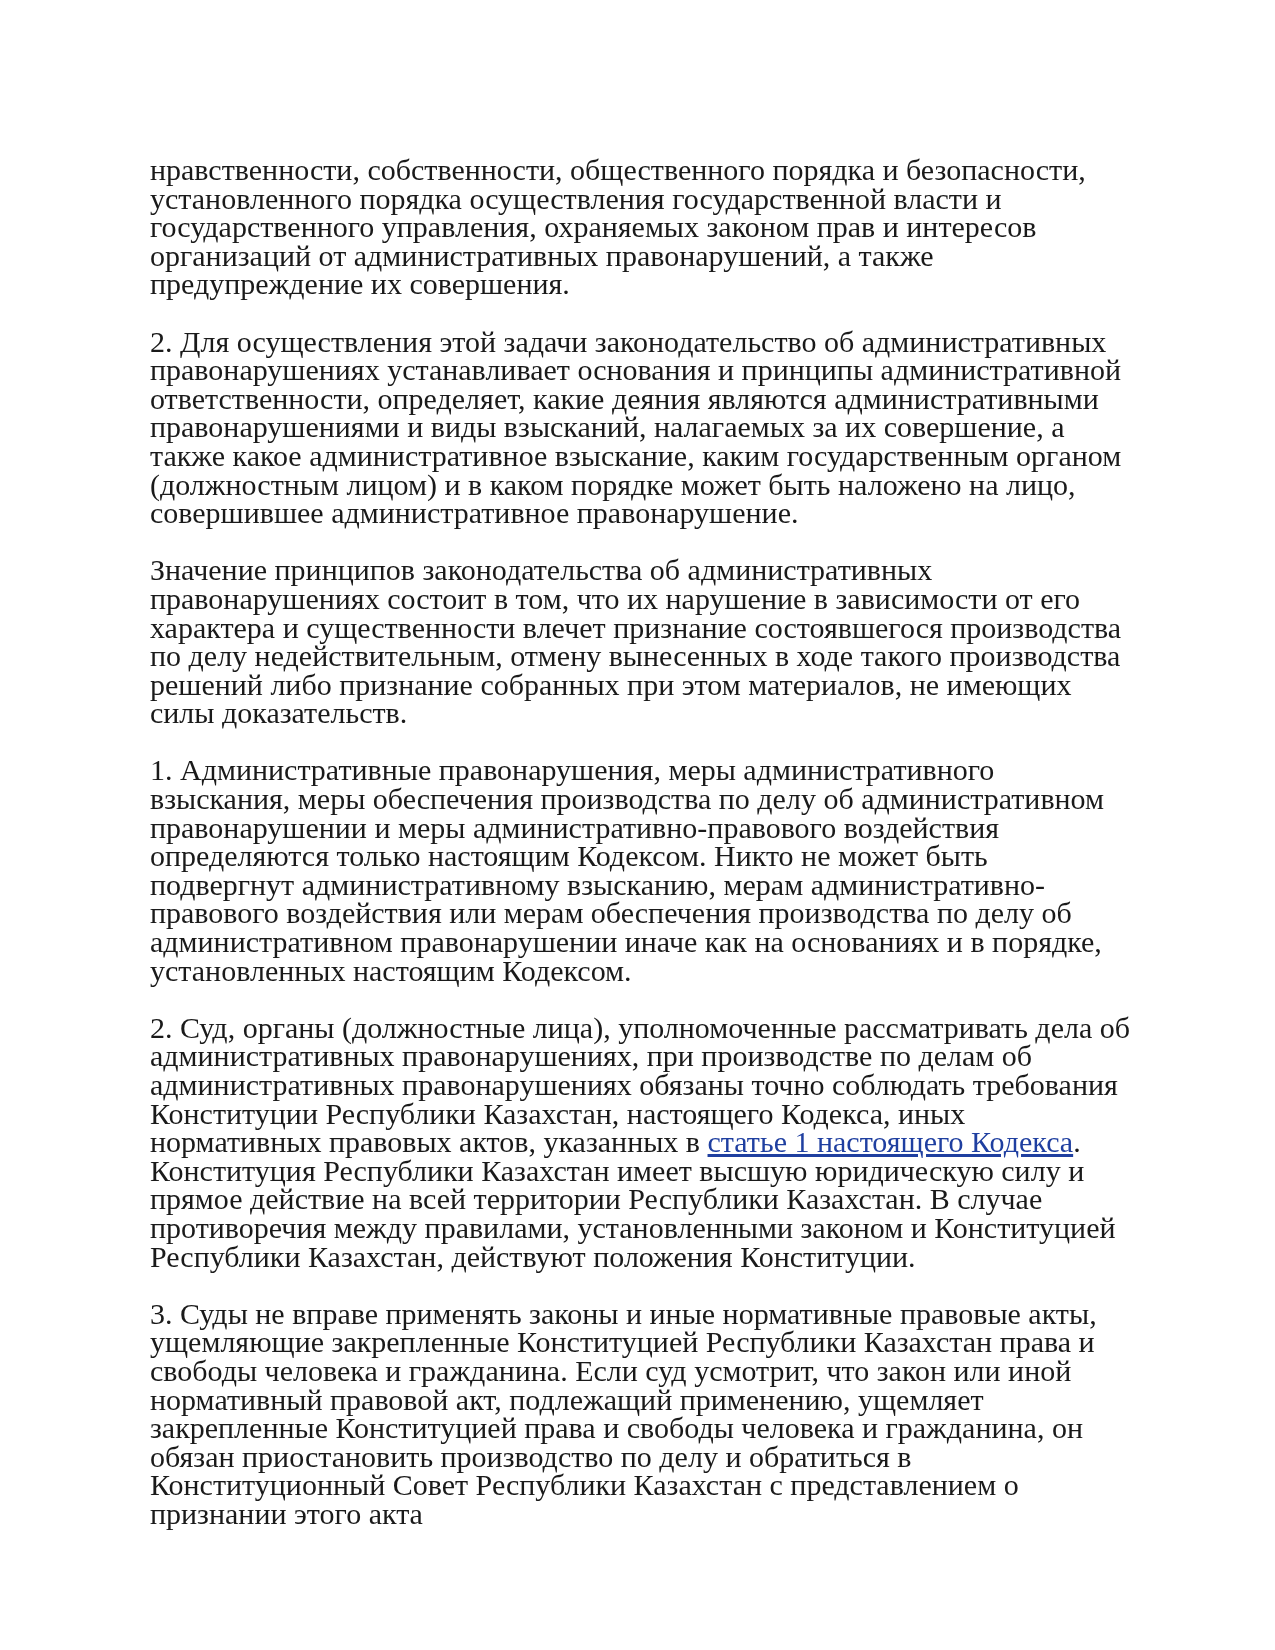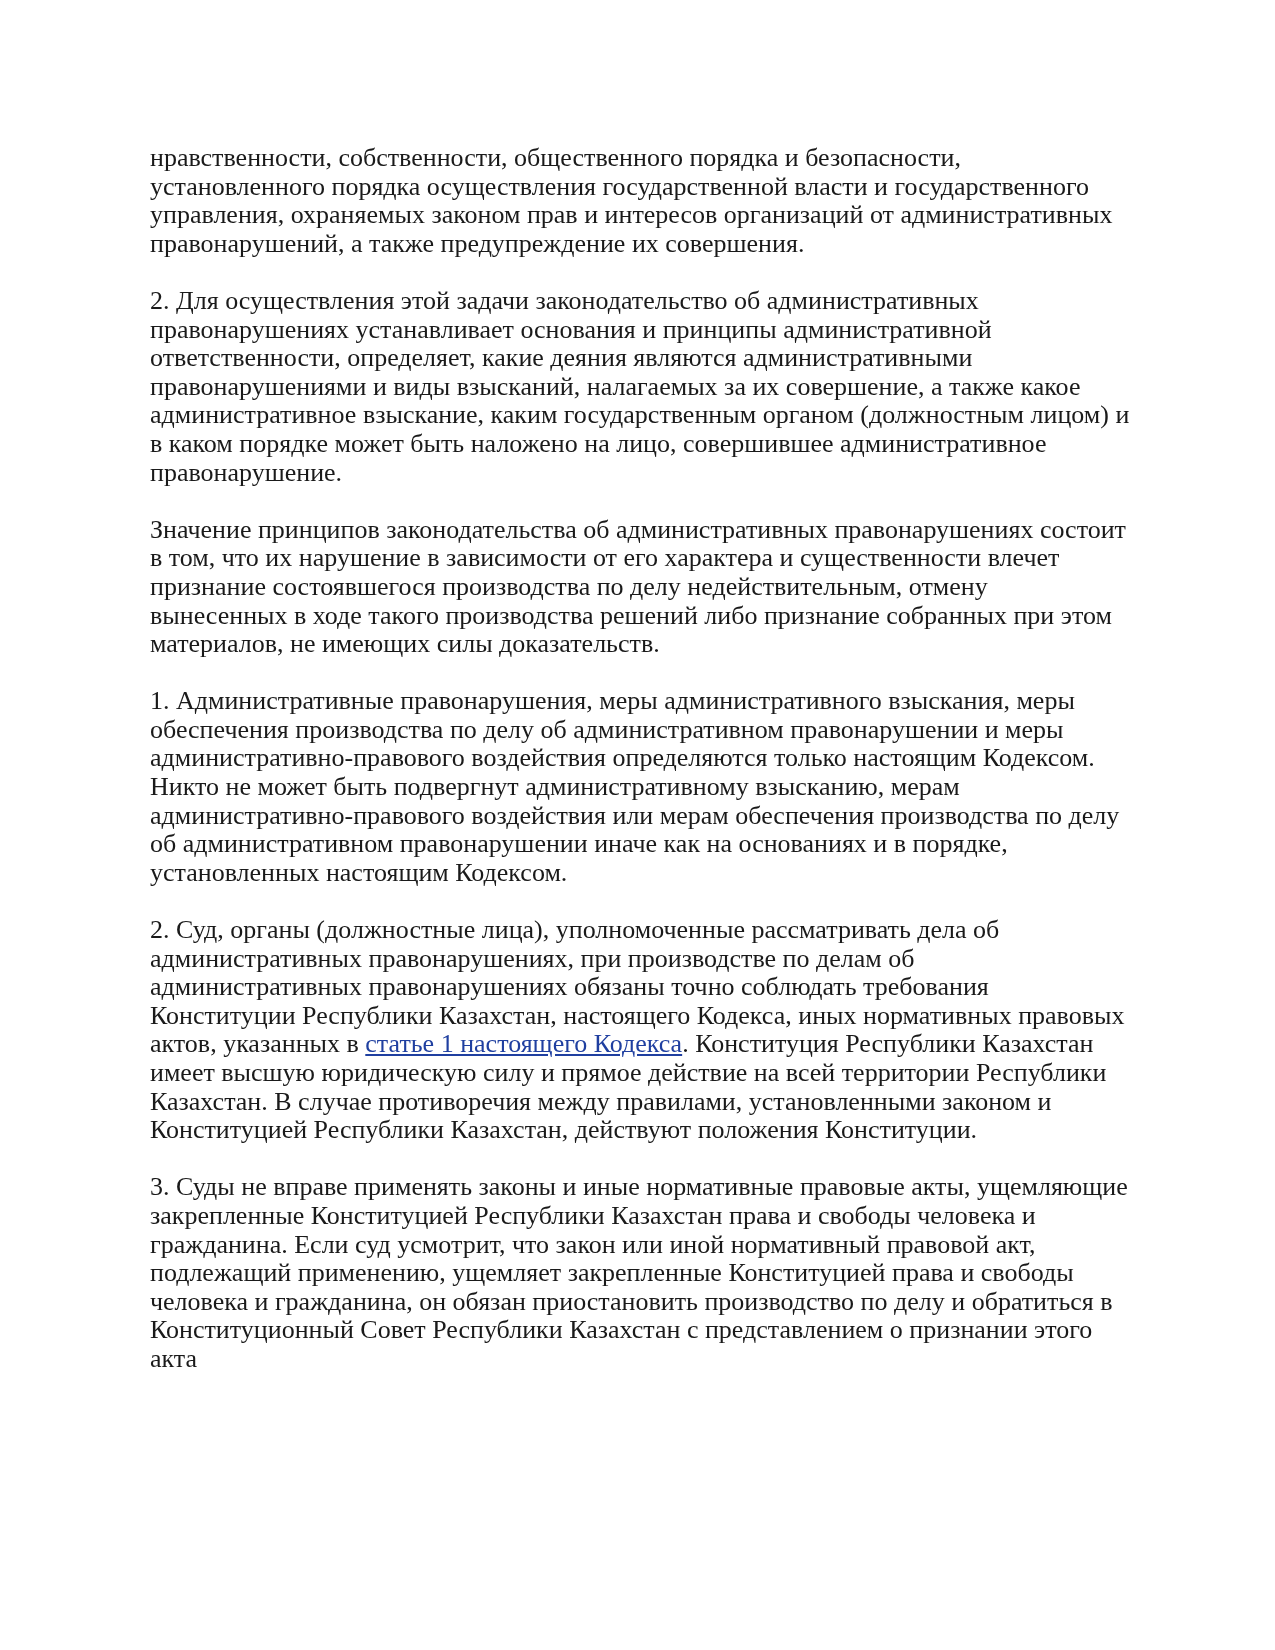--- a/index.html
+++ b/index.html
@@ -1,19 +1,19 @@
 <!DOCTYPE html>
 <html><head>
 <meta charset="utf-8">
 <style>
   html, body { margin: 0; padding: 0; background: #ffffff; }
   body { width: 1275px; height: 1650px; position: relative; overflow: hidden; }
   .page {
-    position: absolute; left: 150px; top: 144px; width: 980px;
-    font-family: "Liberation Serif", serif; font-size: 26px; line-height: 28.6px; color: #1a1a1a;
+    position: absolute; left: 150px; top: 156px; width: 980px;
+    font-family: "Liberation Serif", serif; font-size: 30px; line-height: 28.6px; color: #1a1a1a;
   }
   p { margin: 0; }
   .para { margin-bottom: 28.6px; }
   .heading7 { margin: 0 0 28px 5px; white-space: nowrap; }
   .heading8 { text-align: center; margin: 0 0 57px 0; padding-left: 28px; }
   b { font-weight: bold; }
   a.link { color: #1f3fa0; }
 </style>
 </head>
 <body>

